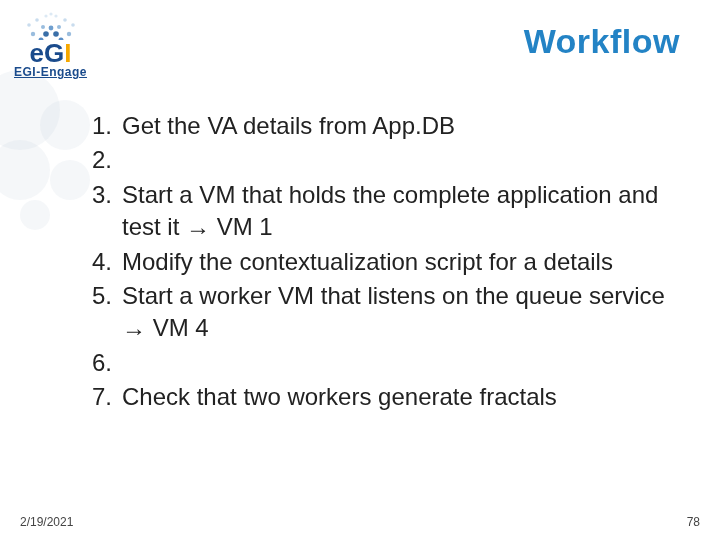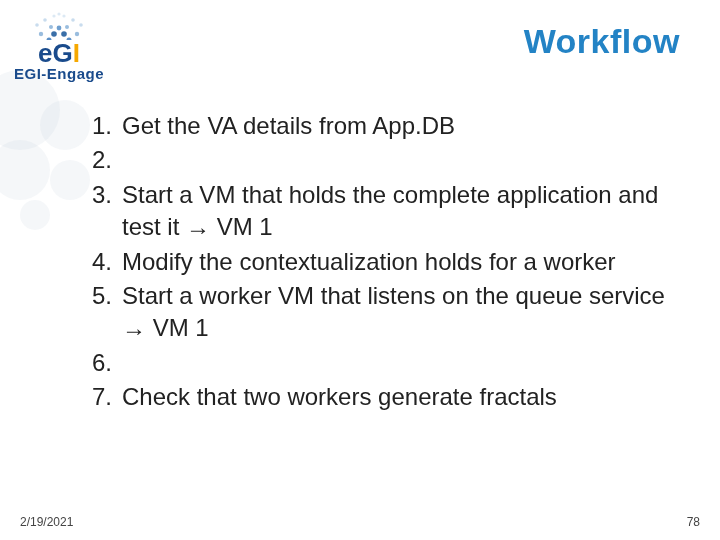--- a/index.html
+++ b/index.html
@@ -8,21 +8,21 @@
 
   
   .header { position: absolute; top: 0; left: 0; right: 0; height: 90px; }
   .title { position: absolute; top: 22px; right: 40px; font-size: 34px; font-weight: 700; color: #2383c5; letter-spacing: 0.5px; }
   .logo { position: absolute; top: 10px; left: 14px; display: flex; flex-direction: column; align-items: center; }
   .logo-sun { width: 64px; height: 30px; display: flex; justify-content: center; align-items: flex-end; }
   .logo-text { display: flex; align-items: baseline; gap: 0; margin-top: -2px; }
   .logo-e { font-size: 26px; font-weight: 700; color: #1a4b8c; font-family: Arial, sans-serif; }
   .logo-g { font-size: 26px; font-weight: 700; color: #1a4b8c; font-family: Arial, sans-serif; }
   .logo-i { font-size: 26px; font-weight: 700; color: #f6a800; font-family: Arial, sans-serif; }
-  .logo-sub { font-size: 15px; font-weight: 600; color: #1a4b8c; margin-top: -4px; letter-spacing: 0.5px; }
+  .logo-sub { font-size: 12px; font-weight: 600; color: #1a4b8c; margin-top: -4px; letter-spacing: 0.5px; text-decoration: underline; }
 
   
   .wm { position: absolute; left: -30px; top: 60px; width: 150px; height: 200px; }
   .wm .c { position: absolute; border-radius: 50%; background: rgba(200,210,220,0.18); }
 
   
   .list { position: absolute; top: 110px; left: 86px; right: 30px; }
   .item { display: flex; align-items: flex-start; margin-bottom: 2px; }
   .num { width: 36px; text-align: right; font-size: 24px; color: #222; padding-right: 10px; line-height: 1.35; flex-shrink: 0; }
   .txt { font-size: 24px; color: #222; line-height: 1.35; }
@@ -85,25 +85,25 @@
     </div>
     <div class="item">
       <div class="num">2.</div>
     </div>
     <div class="item">
       <div class="num">3.</div>
       <div class="txt">Start a VM that holds the complete application and test it → VM 1</div>
     </div>
     <div class="item">
       <div class="num">4.</div>
-      <div class="txt">Modify the contextualization holds for a worker</div>
+      <div class="txt">Modify the contextualization script for a details</div>
     </div>
     <div class="item">
       <div class="num">5.</div>
-      <div class="txt">Start a worker VM that listens on the queue service → VM 1</div>
+      <div class="txt">Start a worker VM that listens on the queue service → VM 4</div>
     </div>
     <div class="item">
       <div class="num">6.</div>
     </div>
     <div class="item">
       <div class="num">7.</div>
       <div class="txt">Check that two workers generate fractals</div>
     </div>
   </div>
 

